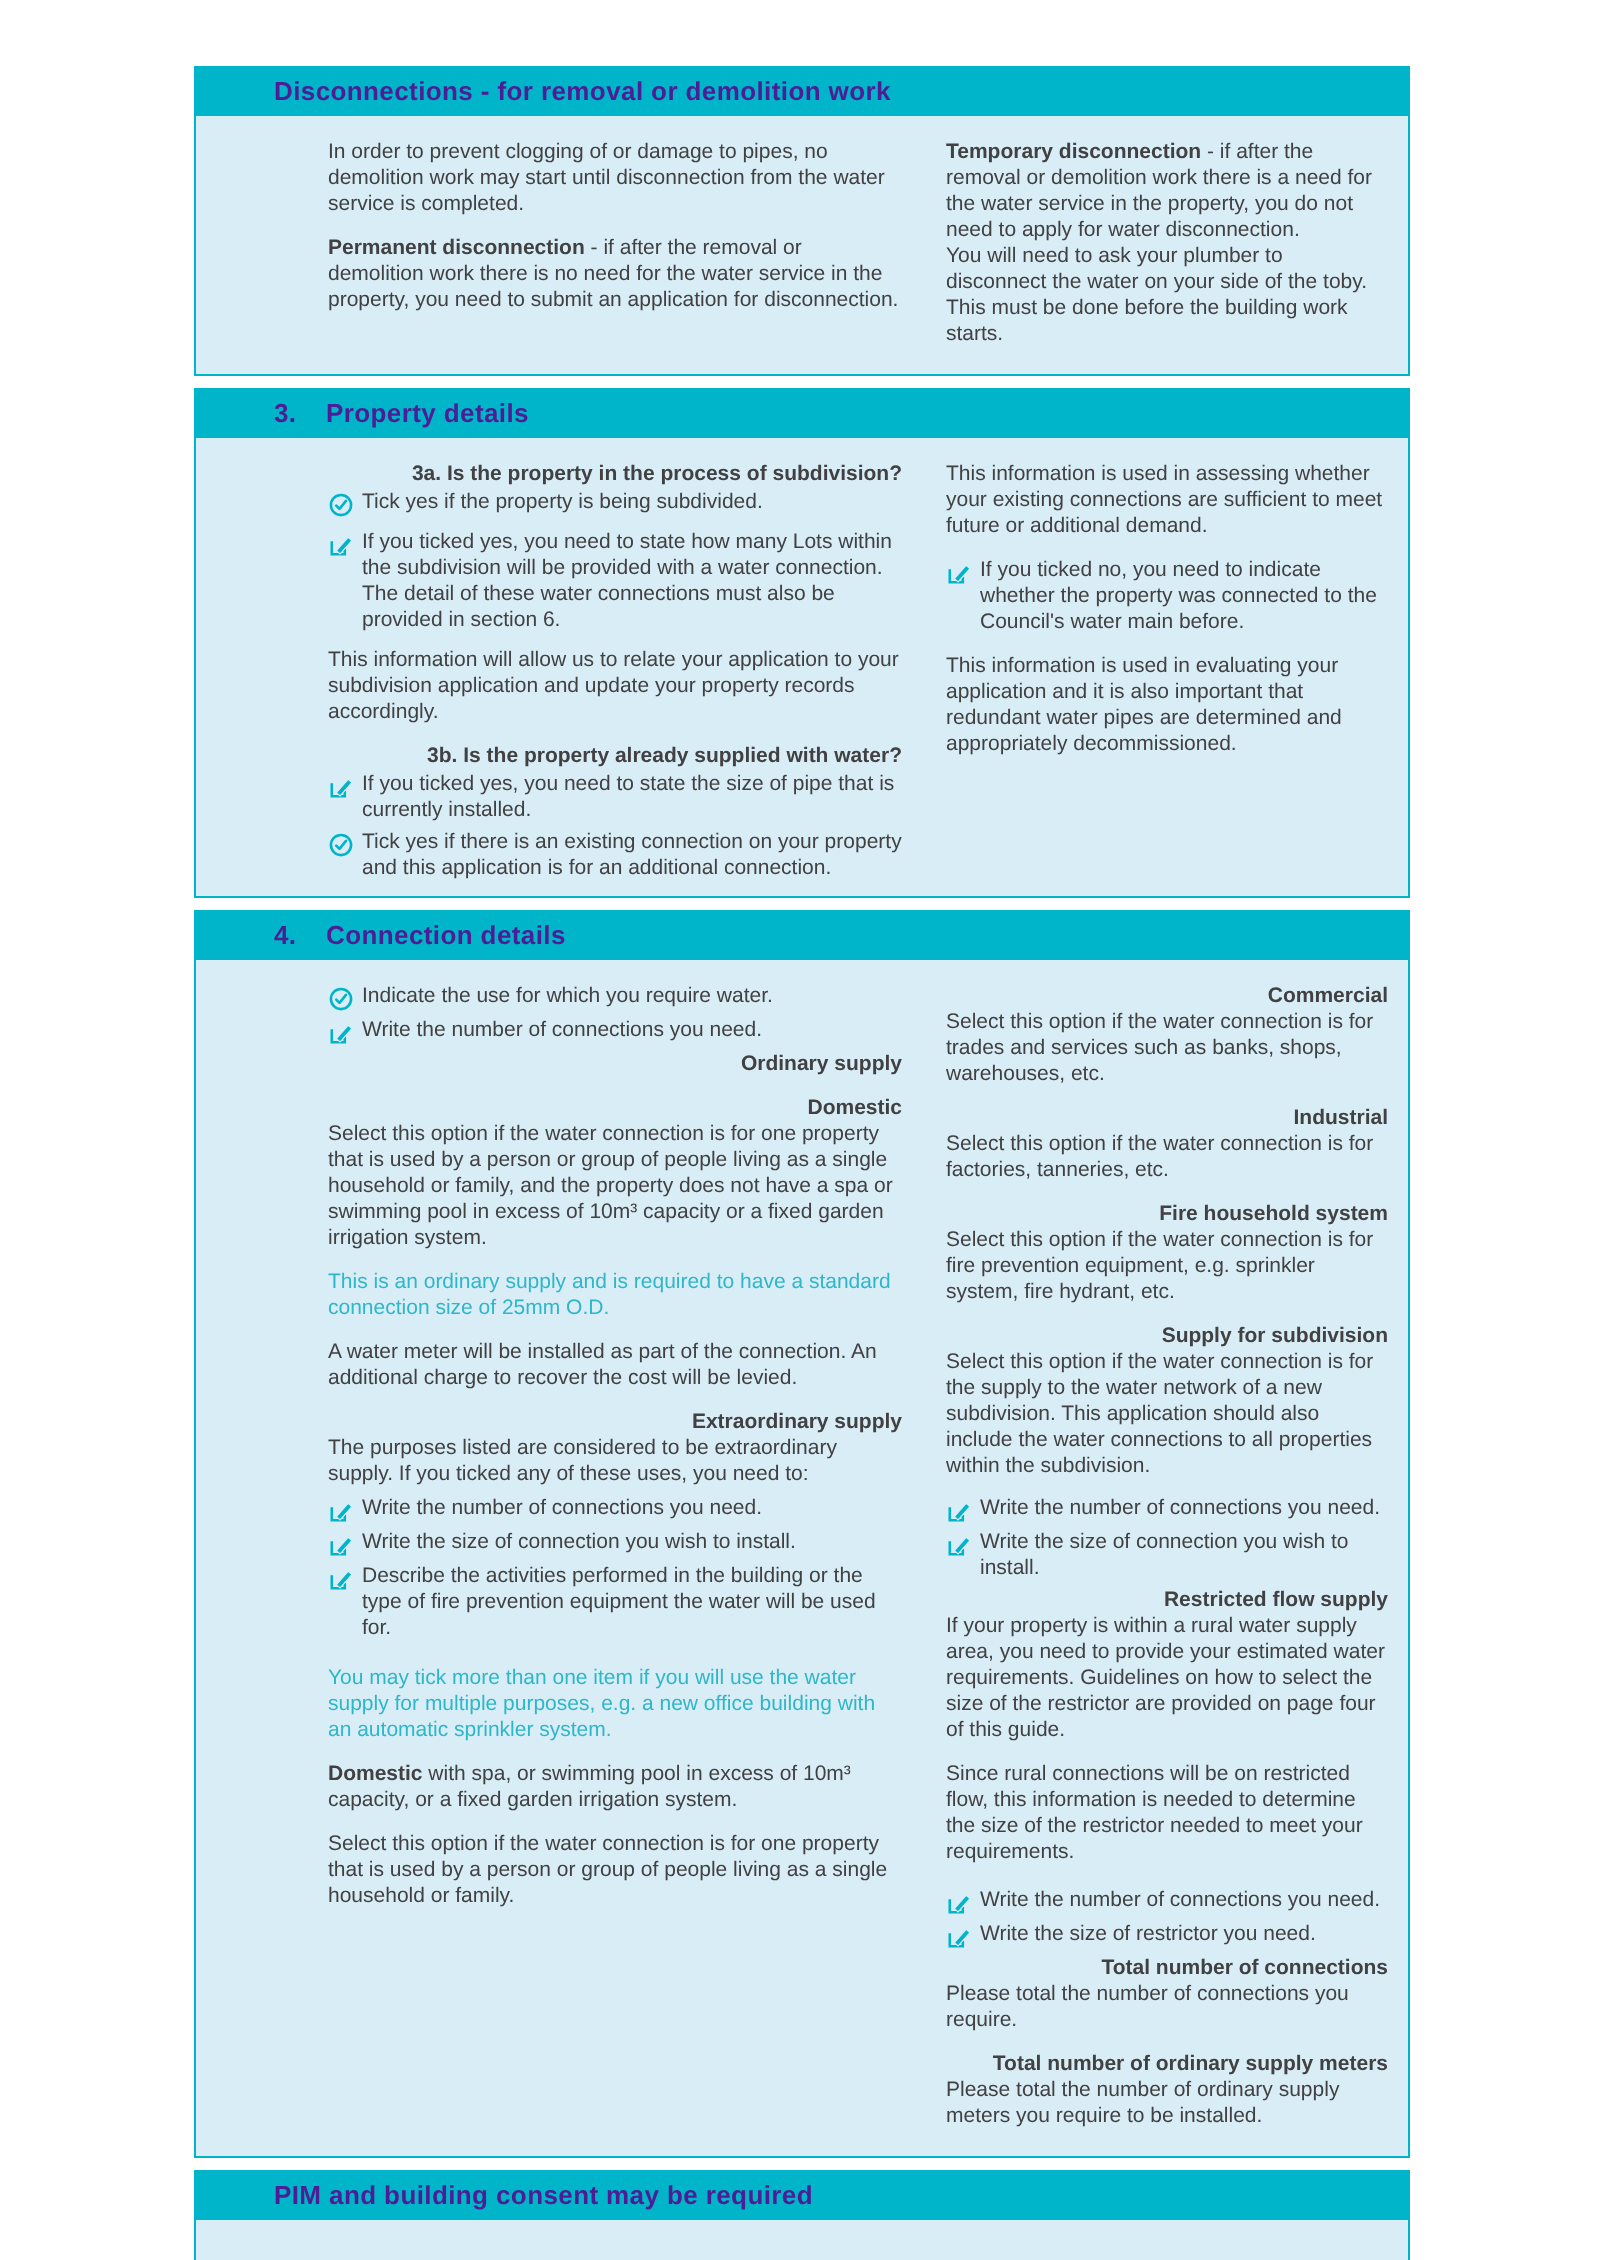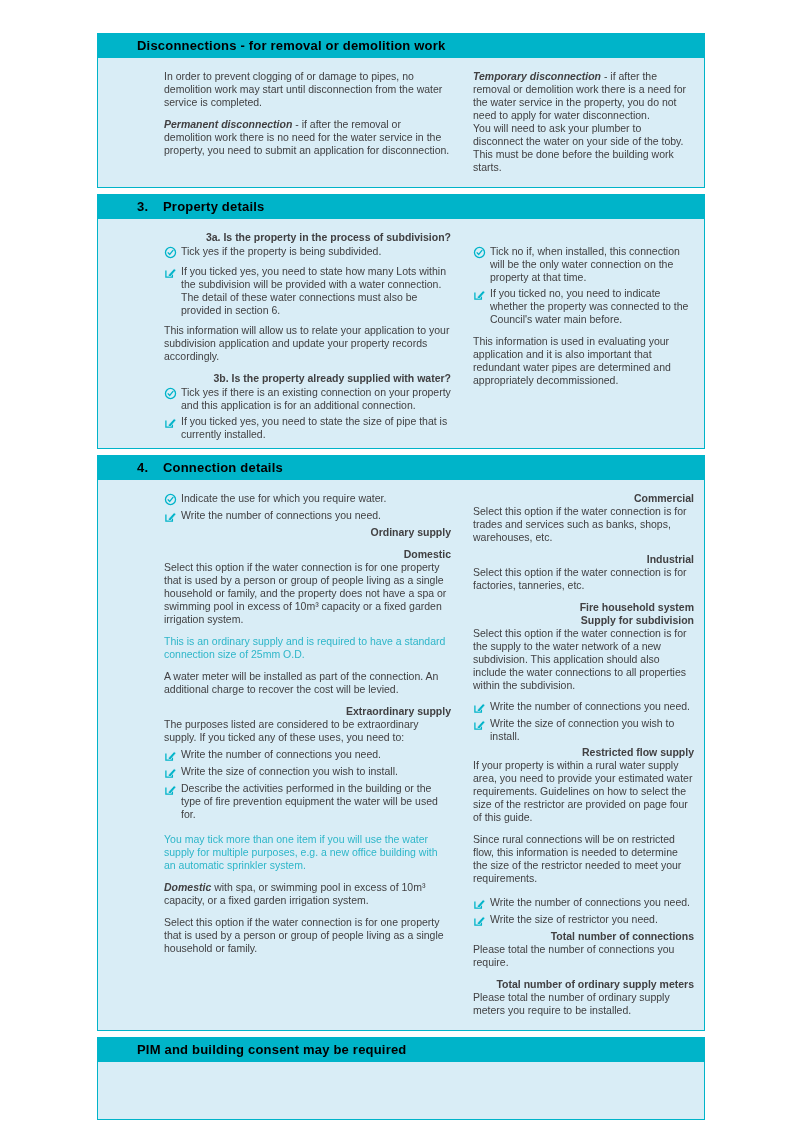--- a/index.html
+++ b/index.html
@@ -1,30 +1,30 @@
 <!DOCTYPE html>
 <html><head>
 <meta charset="utf-8">
 <style>
   html,body{margin:0;padding:0;background:#ffffff;}
   body{font-family:"Liberation Sans",sans-serif;color:#414042;}
   .page{width:800px;height:1130px;box-sizing:border-box;padding:33px 95px 0 97px;background:#fff;position:relative;}
   .panel{margin-bottom:6px;}
-  .bar{background:#00b4c9;color:#000000;font-size:13px;font-weight:bold;height:25px;display:flex;align-items:center;padding-left:40px;box-sizing:border-box;letter-spacing:.2px;}
+  .bar{background:#00b4c9;color:#4c1d95;font-size:13px;font-weight:bold;height:25px;display:flex;align-items:center;padding-left:40px;box-sizing:border-box;letter-spacing:.2px;}
   .bar .num{display:inline-block;width:26px;}
   .pbody{background:#d9edf6;border:1px solid #00b4c9;border-top:none;box-sizing:border-box;padding:12px 10px 4px 66px;font-size:10.5px;line-height:13px;}
   .cols{display:grid;grid-template-columns:287px 1fr;column-gap:22px;}
   .pbody p{margin:0 0 9px;}
   .h{font-weight:bold;margin:0 0 0px;text-align:right;}
   .gap{margin-top:12px;}
   .note{color:#2eb6c9;margin:10px 0;}
   .item{display:flex;gap:4px;margin:0 0 3px;}
   .item .ic{flex:0 0 13px;height:13px;color:#00b4c9;margin-top:1px;}
   .ic svg{display:block;width:13px;height:13px;}
-  b{font-weight:bold;font-style:italic;}
+  b{font-weight:bold;}
 </style>
 </head>
 <body>
 
 <svg width="0" height="0" style="position:absolute">
   <defs>
     <g id="i-tick">
       <circle cx="12" cy="12" r="9.3" fill="none" stroke="currentColor" stroke-width="2.4"></circle>
       <path d="M7.6 12.6 l3 3 L16.6 8.2" fill="none" stroke="currentColor" stroke-width="2.4" stroke-linecap="round" stroke-linejoin="round"></path>
     </g>
@@ -75,43 +75,36 @@
                 <use href="#i-write"></use>
               </svg>
             </span>
           <span>If you ticked yes, you need to state how many Lots within the subdivision will be provided with a water connection. The detail of these water connections must also be provided in section 6.</span>
         </div>
         <p style="margin-top:7px">This information will allow us to relate your application to your subdivision application and update your property records accordingly.</p>
         <p class="h gap" style="margin-bottom:1px">3b. Is the property already supplied with water?</p>
         <div class="item">
           <span class="ic">
               <svg viewBox="0 0 24 24">
+                <use href="#i-write"></use>
+              </svg>
+            </span>
+          <span>If you ticked yes, you need to state the size of pipe that is currently installed.</span>
+        </div>
+        <div class="item">
+          <span class="ic">
+              <svg viewBox="0 0 24 24">
                 <use href="#i-tick"></use>
               </svg>
             </span>
           <span>Tick yes if there is an existing connection on your property and this application is for an additional connection.</span>
         </div>
-        <div class="item">
-          <span class="ic">
-              <svg viewBox="0 0 24 24">
-                <use href="#i-write"></use>
-              </svg>
-            </span>
-          <span>If you ticked yes, you need to state the size of pipe that is currently installed.</span>
-        </div>
-      </div>
-      <div>
-        <div class="item" style="margin-top:14px">
-          <span class="ic">
-              <svg viewBox="0 0 24 24">
-                <use href="#i-tick"></use>
-              </svg>
-            </span>
-          <span>Tick no if, when installed, this connection will be the only water connection on the property at that time.</span>
-        </div>
+      </div>
+      <div>
+        <p>This information is used in assessing whether your existing connections are sufficient to meet future or additional demand.</p>
         <div class="item">
           <span class="ic">
               <svg viewBox="0 0 24 24">
                 <use href="#i-write"></use>
               </svg>
             </span>
           <span>If you ticked no, you need to indicate whether the property was connected to the Council's water main before.</span>
         </div>
         <p style="margin-top:9px">This information is used in evaluating your application and it is also important that redundant water pipes are determined and appropriately decommissioned.</p>
       </div>
@@ -175,20 +168,21 @@
         <p class="note" style="margin-top:12px">You may tick more than one item if you will use the water supply for multiple purposes, e.g. a new office building with an automatic sprinkler system.</p>
         <p class="gap"><b>Domestic</b><span> with spa, or swimming pool in excess of 10m³ capacity, or a fixed garden irrigation system.</span></p>
         <p>Select this option if the water connection is for one property that is used by a person or group of people living as a single household or family.</p>
       </div>
       <div>
         <p class="h" style="margin-bottom:0">Commercial</p>
         <p>Select this option if the water connection is for trades and services such as banks, shops, warehouses, etc.</p>
         <p class="h" style="margin-bottom:0">Industrial</p>
         <p>Select this option if the water connection is for factories, tanneries, etc.</p>
         <p class="h" style="margin-bottom:0">Fire household system</p>
+        <p>Select this option if the water connection is for fire prevention equipment, e.g. sprinkler system, fire hydrant, etc.</p>
         <p class="h gap" style="margin-bottom:0">Supply for subdivision</p>
         <p style="margin-bottom:8px">Select this option if the water connection is for the supply to the water network of a new subdivision. This application should also include the water connections to all properties within the subdivision.</p>
         <div class="item">
           <span class="ic">
               <svg viewBox="0 0 24 24">
                 <use href="#i-write"></use>
               </svg>
             </span>
           <span>Write the number of connections you need.</span>
         </div>

